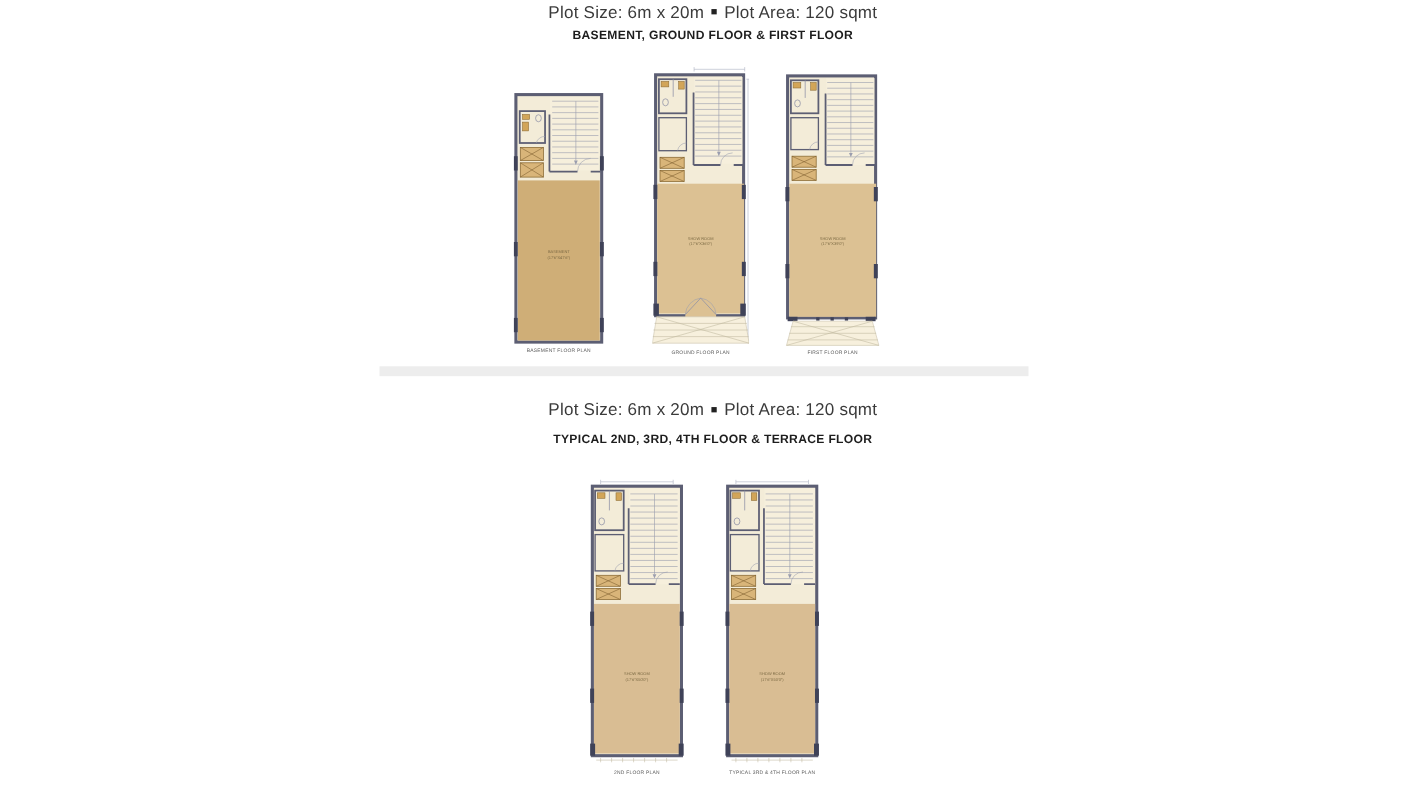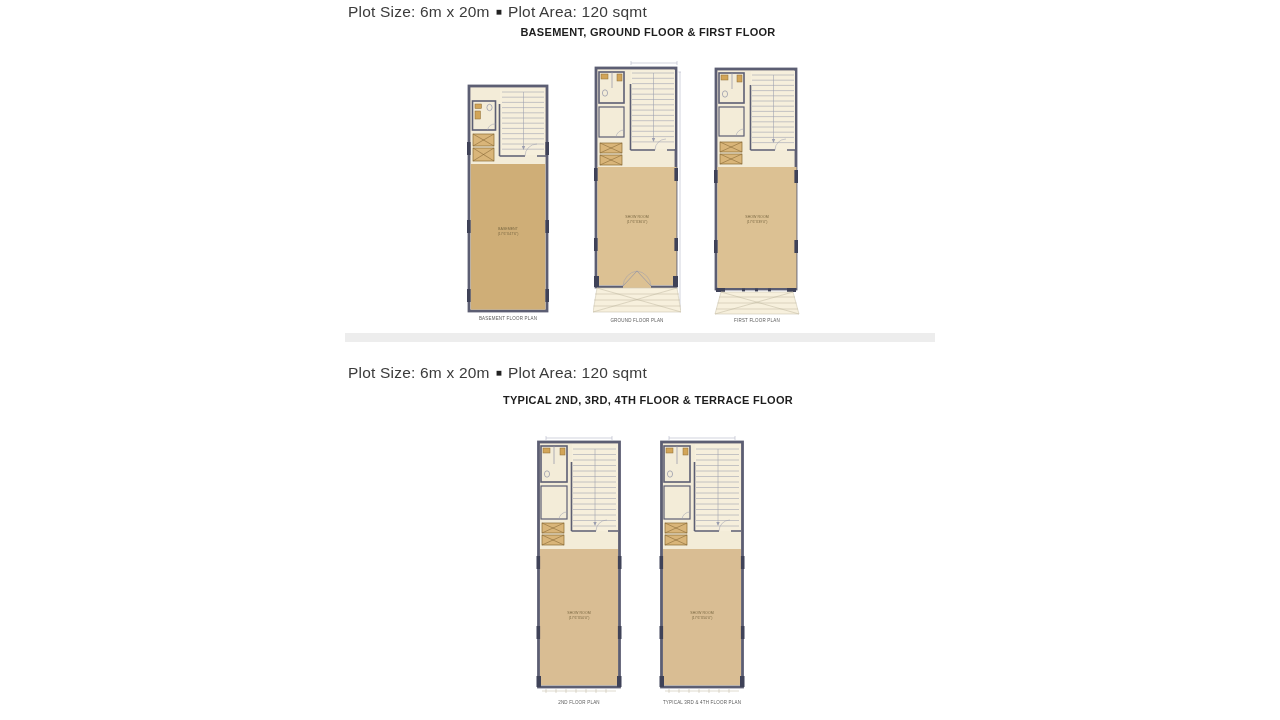--- a/index.html
+++ b/index.html
@@ -1,19 +1,19 @@
 <!DOCTYPE html>
 <html><head>
 <meta charset="utf-8">
 <style>
   html,body{margin:0;padding:0;background:#ffffff;}
   body{width:1280px;height:720px;position:relative;overflow:hidden;
        font-family:"Liberation Sans",sans-serif;}
   .abs{position:absolute;}
-  .hdr{width:600px;left:348px;text-align:left;font-size:15.5px;color:#3b3b3b;
+  .hdr{width:600px;left:348px;text-align:center;font-size:15.5px;color:#3b3b3b;
        letter-spacing:.2px;}
   .hdr .bullet{font-size:10px;position:relative;top:-2px;margin:0 6px;color:#222;}
   .sub{width:600px;left:348px;text-align:center;font-size:11px;font-weight:bold;
        color:#1d1d1d;letter-spacing:.3px;}
   .caption{text-align:center;font-size:4.5px;color:#5a5a5a;letter-spacing:.2px;}
   .divider{background:#ededed;}
   svg{display:block;}
   
   .wall{stroke:#5c5e73;fill:none;}
   .w28{stroke-width:2.8;}

